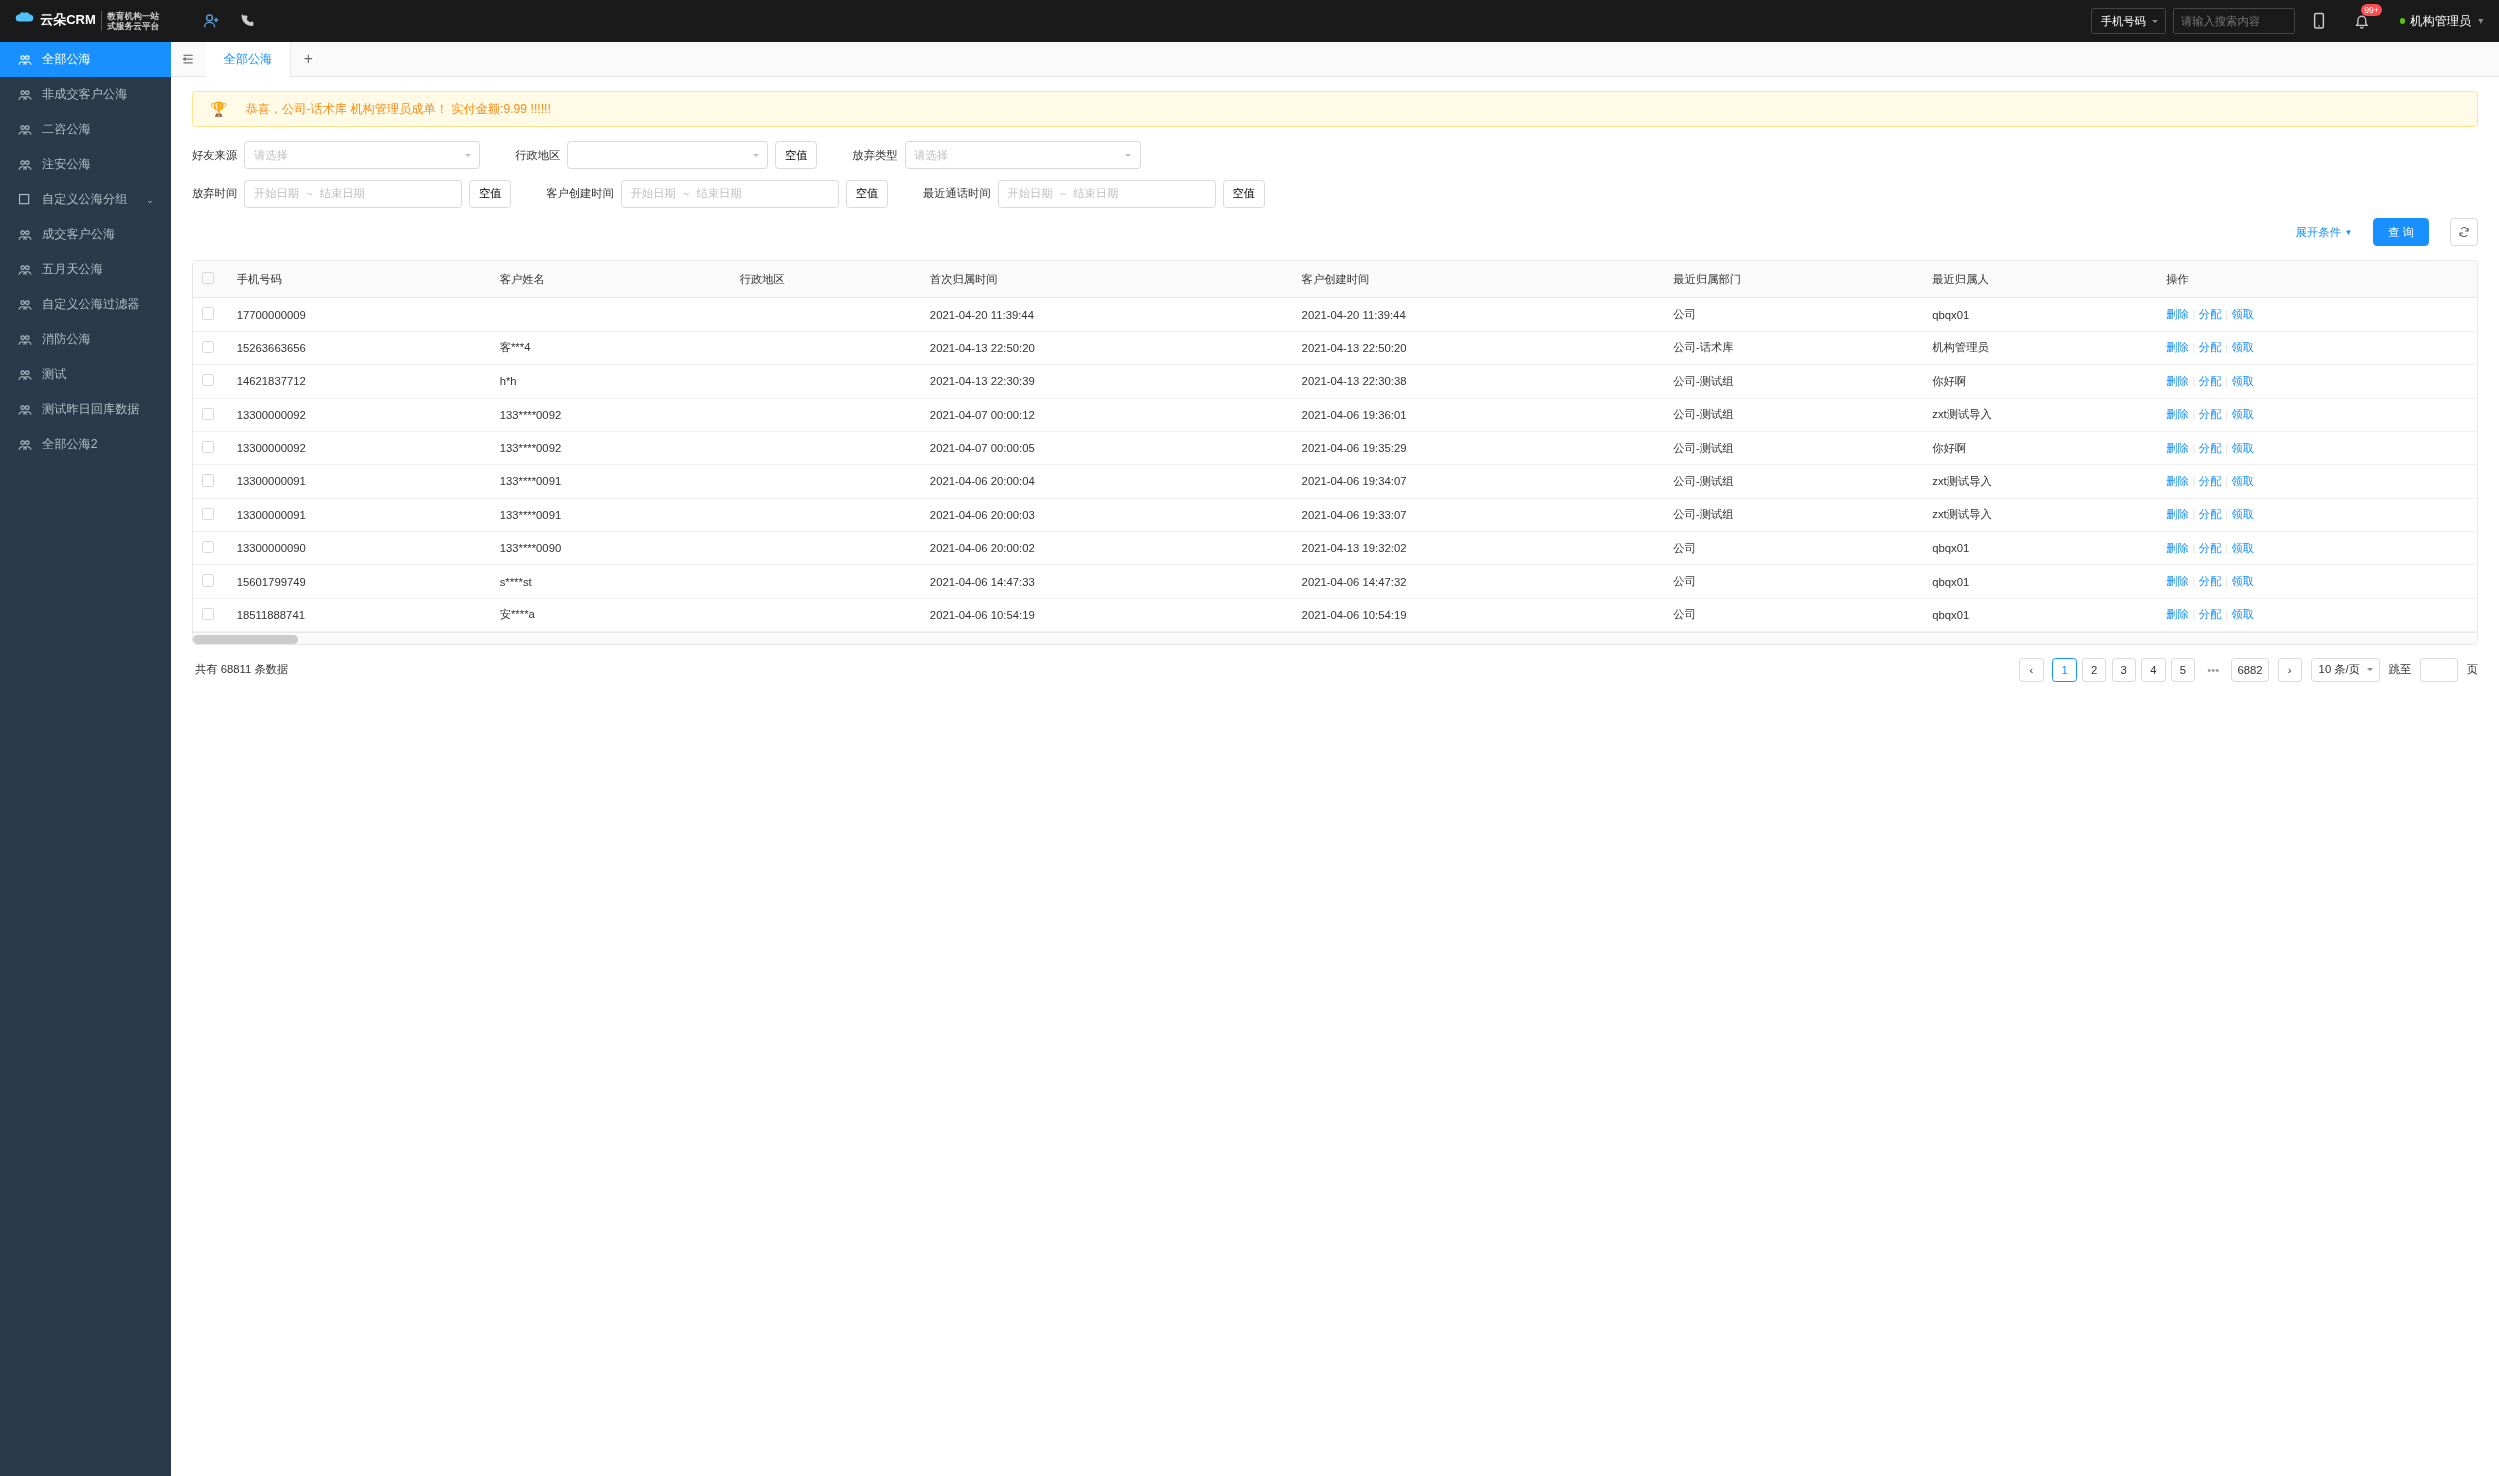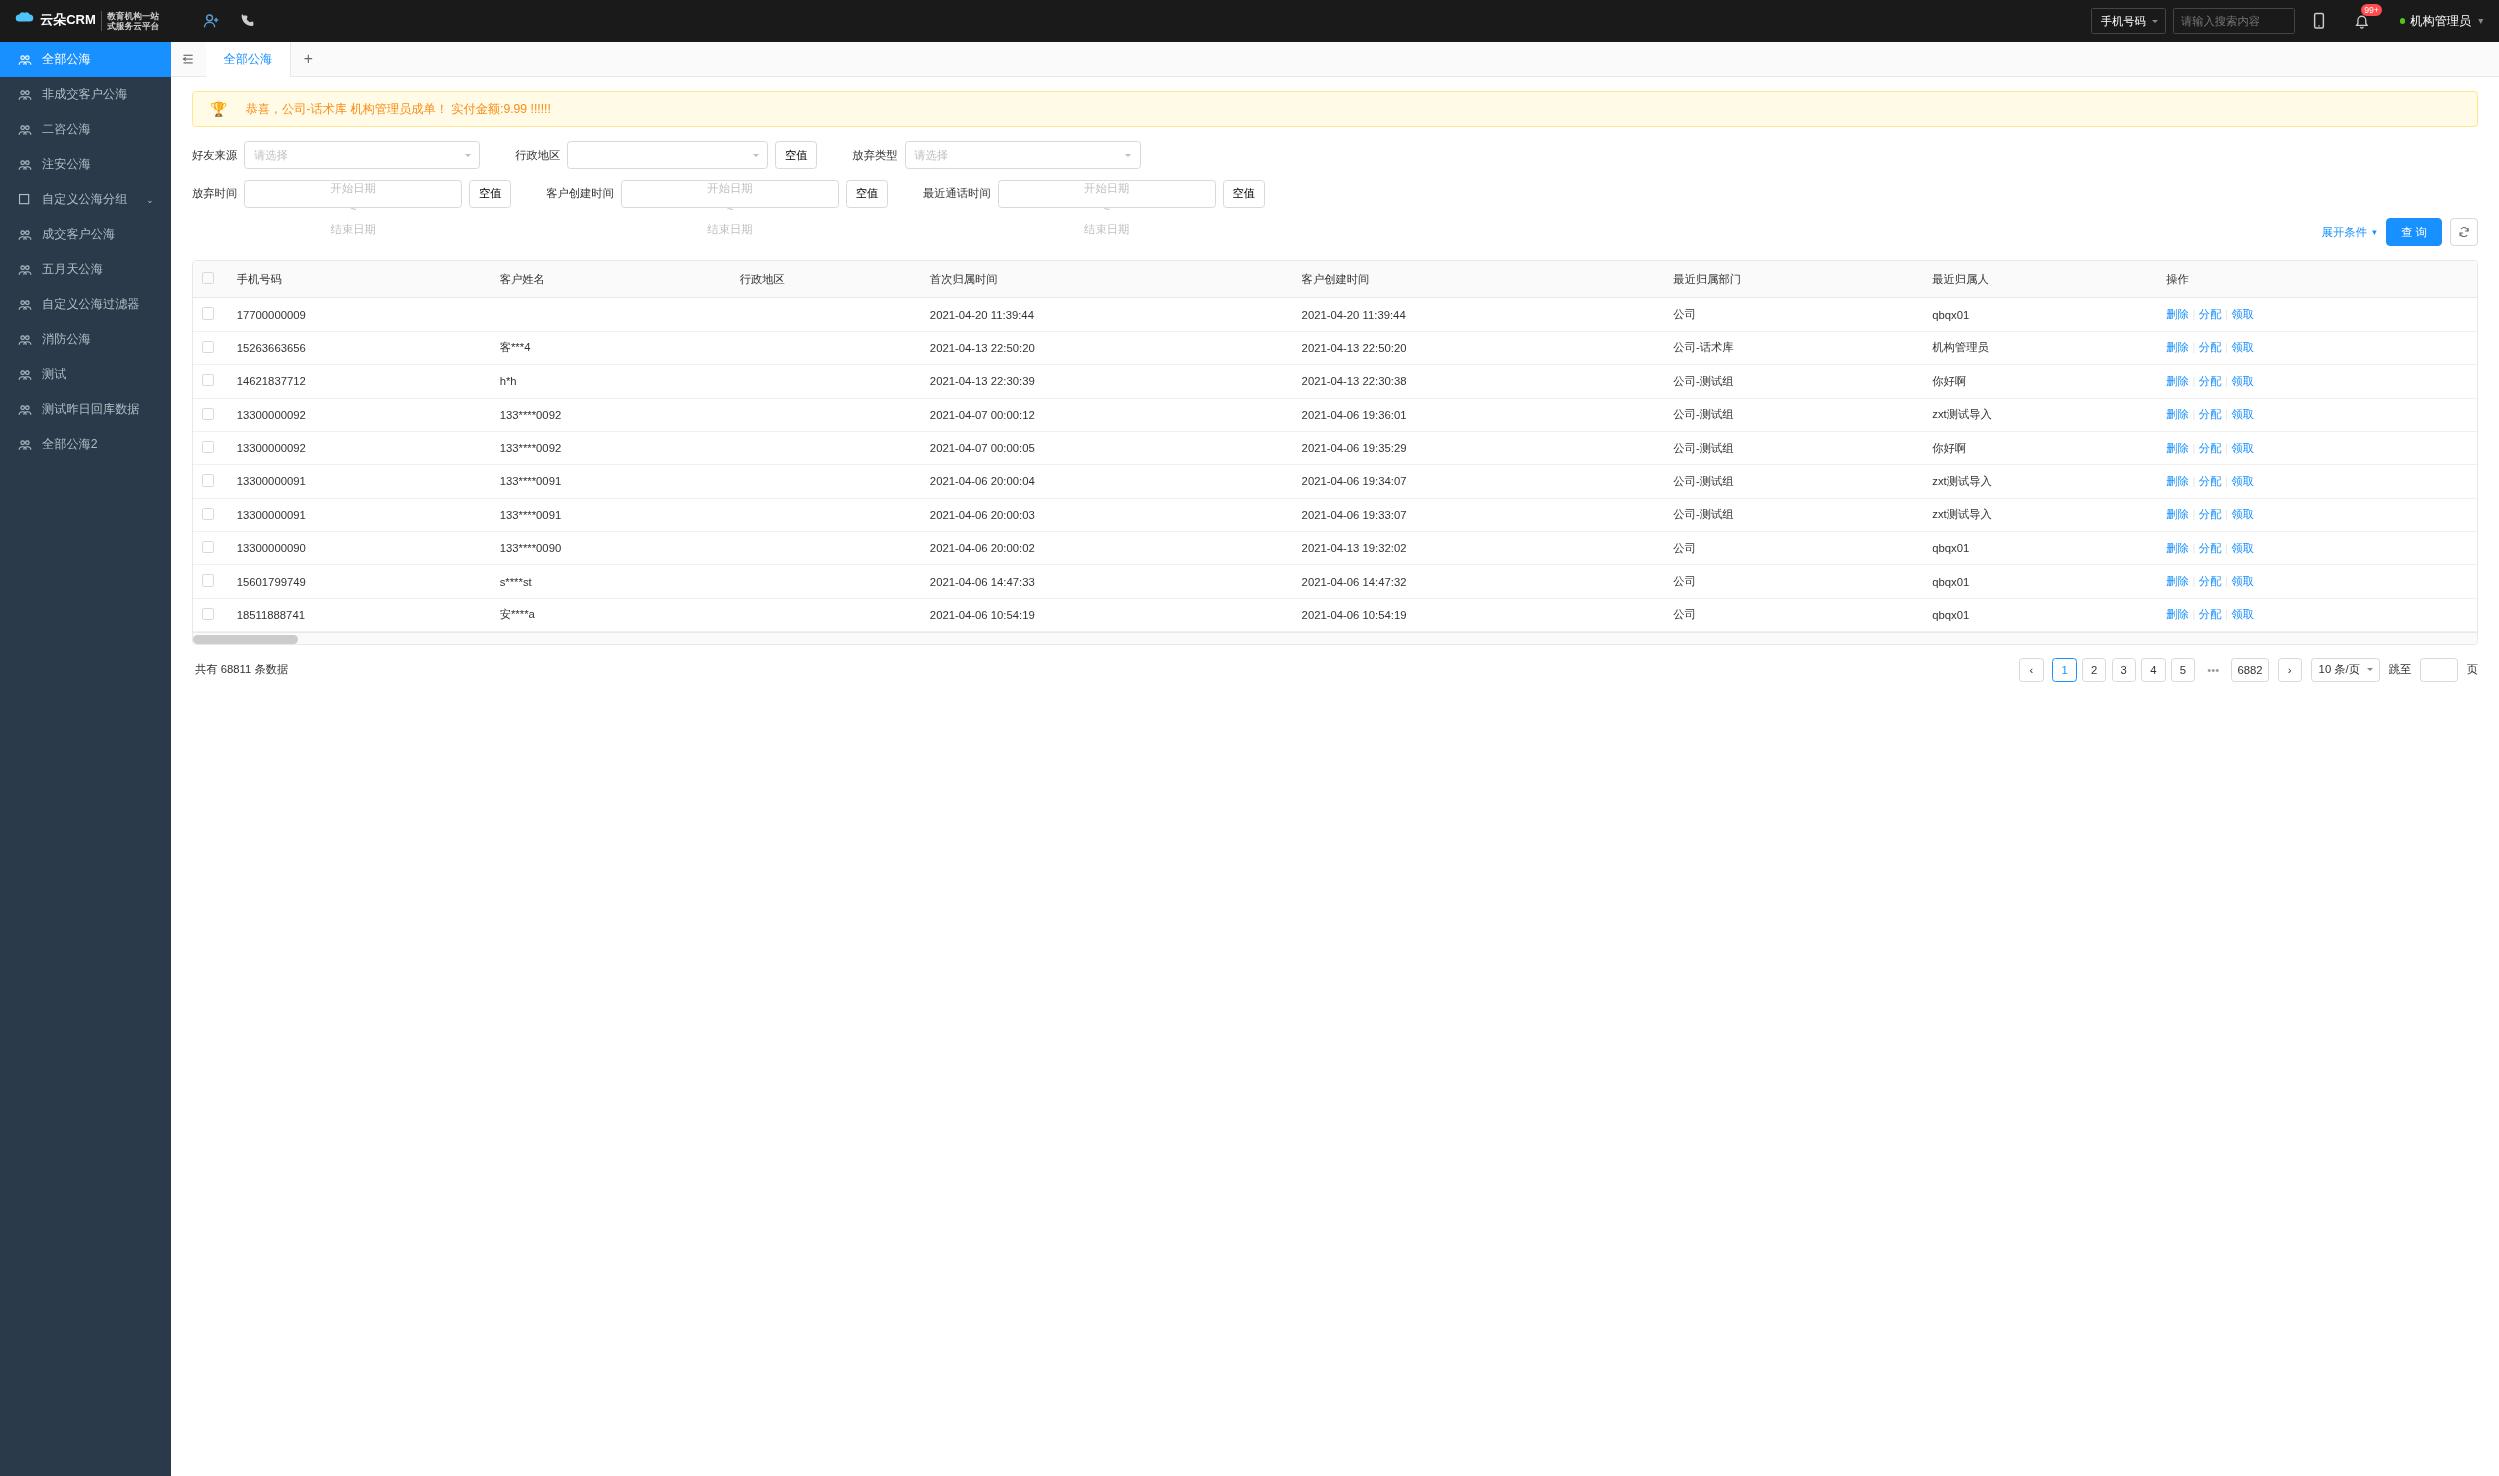--- a/index.html
+++ b/index.html
@@ -36,23 +36,23 @@
 .content { flex:1; padding:14px 21px; overflow-y:auto; }
 .banner { border:0.9px solid #ffe58f; background:#fffbe6; border-radius:3.5px; padding:8.7px 17.5px; display:flex; align-items:center; gap:17.5px; margin-bottom:14px; }
 .trophy { color:#faad14; font-size:14px; }
 .banner-text { color:#fa8c16; font-size:12.2px; }
 .filters { display:flex; flex-wrap:wrap; gap:14px 35px; margin-bottom:10.5px; }
 .filter-item { display:flex; align-items:center; gap:7px; }
 .filter-label { font-size:11.3px; color:#333; white-space:nowrap; }
 .filter-select { height:28px; border:0.9px solid #d9d9d9; border-radius:3.5px; padding:0 24.4px 0 8.7px; font-size:11.3px; color:#bfbfbf; min-width:236px; background:#fff; position:relative; display:flex; align-items:center; }
 .filter-select::after { content:""; position:absolute; right:8.7px; border:3.5px solid transparent; border-top-color:#bfbfbf; top:11.3px; }
 .null-btn { height:28px; border:0.9px solid #d9d9d9; border-radius:3.5px; padding:0 8.7px; font-size:11.3px; background:#fff; cursor:pointer; }
-.date-range { height:28px; border:0.9px solid #d9d9d9; border-radius:3.5px; display:flex; align-items:center; padding:0 8.7px; gap:7px; font-size:11.3px; color:#bfbfbf; min-width:218px; background:#fff;flex-direction:column; }
+.date-range { height:28px; border:0.9px solid #d9d9d9; border-radius:3.5px; display:flex; align-items:center; padding:0 8.7px; gap:7px; font-size:11.3px; color:#bfbfbf; min-width:218px; background:#fff; }
 .date-sep { color:#bfbfbf; }
-.filter-actions { display:flex; justify-content:flex-end; align-items:center; gap:8px; margin-bottom:14px; }
+.filter-actions { display:flex; justify-content:flex-end; align-items:center; gap:21px; margin-bottom:14px; }
 .expand-link { color:#1890ff; font-size:11.3px; cursor:pointer; display:flex; align-items:center; gap:3.5px; }
 .btn { height:28px; padding:0 14px; border-radius:4px; font-size:11.3px; cursor:pointer; border:0.9px solid #d9d9d9; background:#fff; display:inline-flex; align-items:center; gap:3.5px; }
 .btn-primary { background:#1890ff; border-color:#1890ff; color:#fff; }
 .btn-disabled { color:#bfbfbf; cursor:not-allowed; }
 .icon-btn { width:28px; padding:0; justify-content:center; }
 .toolbar { display:flex; align-items:center; gap:8.7px; margin-bottom:10.5px; }
 .toolbar-right { margin-left:auto; }
 .table-wrap { border:0.9px solid #e8e8e8; border-radius:3.5px; overflow:hidden; }
 table { width:100%; border-collapse:collapse; font-size:11.3px; }
 th { background:#fafafa; text-align:left; padding:10.5px 8.7px; font-weight:500; color:#333; border-bottom:0.9px solid #e8e8e8; white-space:nowrap; }

